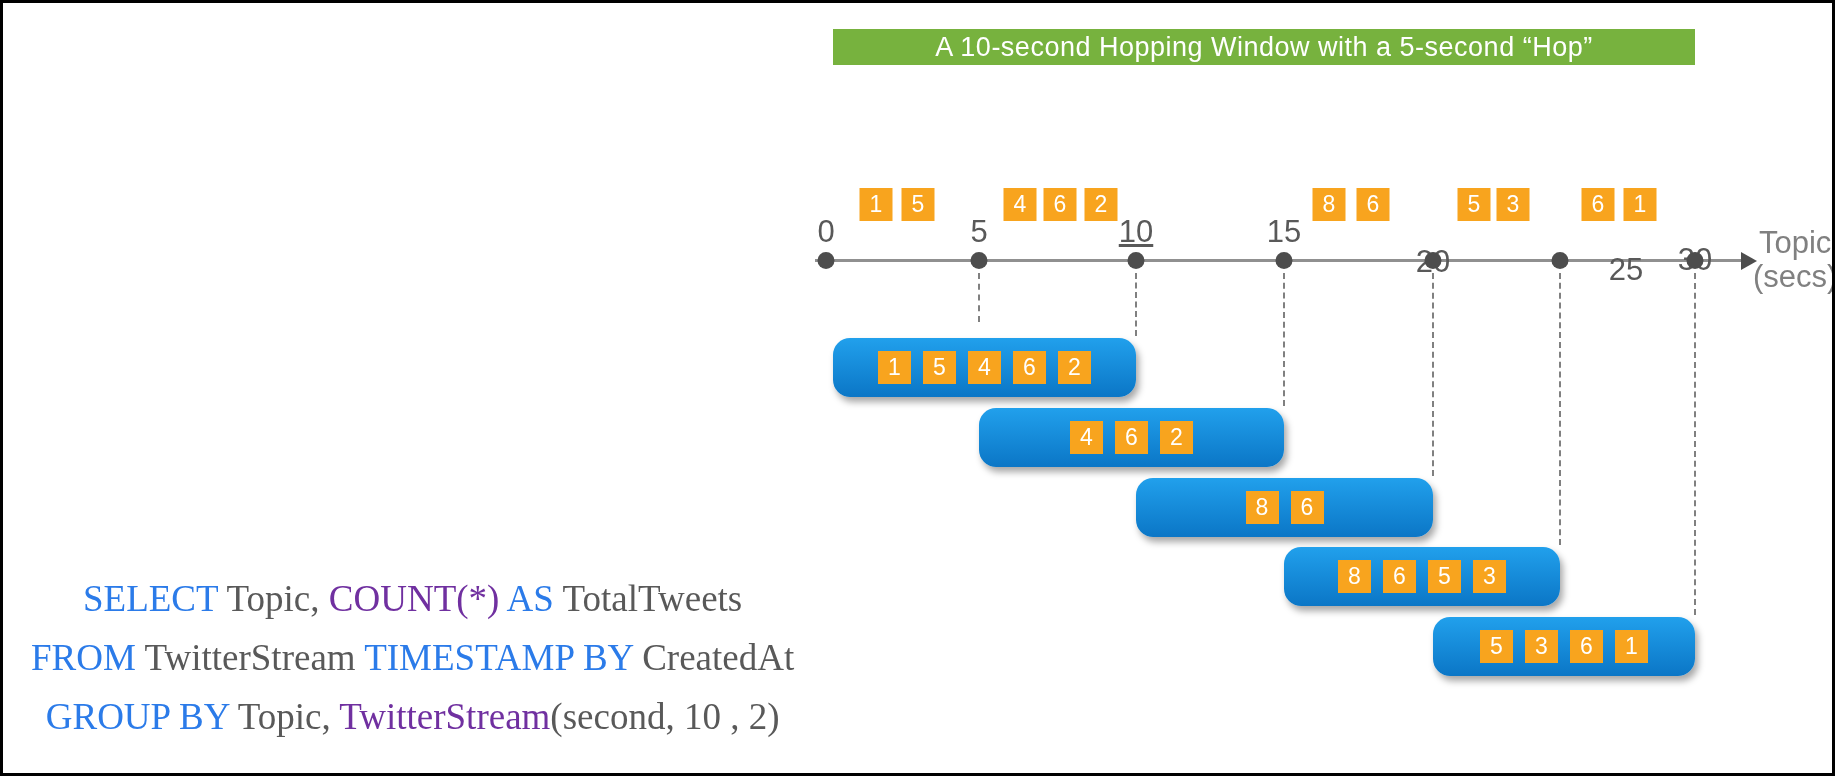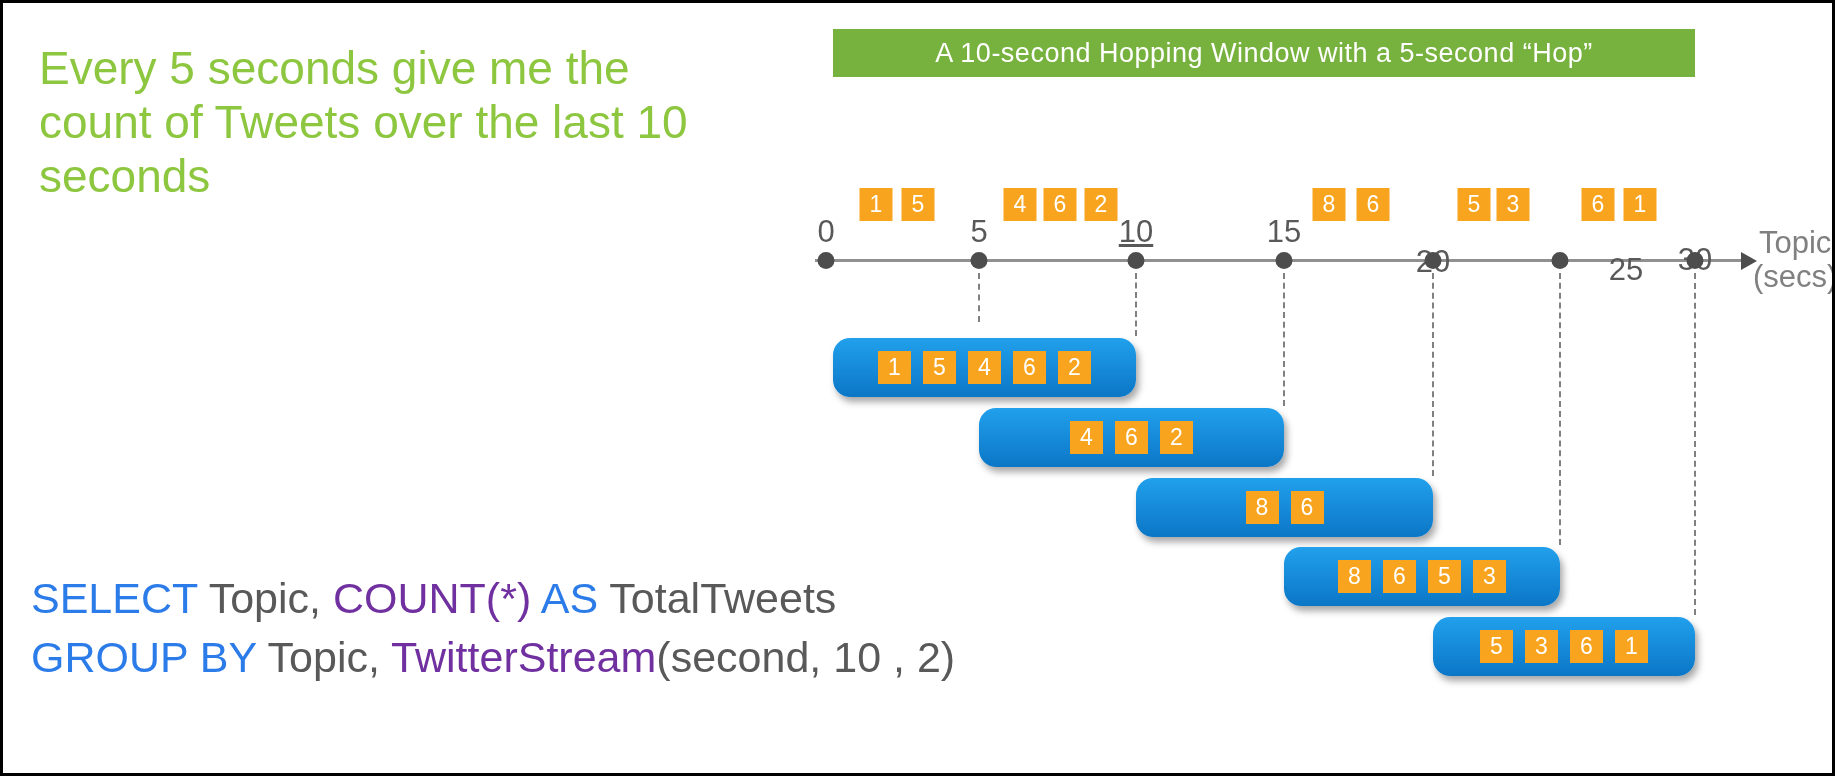--- a/index.html
+++ b/index.html
@@ -5,21 +5,21 @@
   html,body{margin:0;padding:0;background:#fff;}
   #slide{
     position:relative;width:1835px;height:776px;box-sizing:border-box;
     border:3px solid #000;background:#fff;overflow:hidden;
     font-family:"Liberation Sans",sans-serif;
   }
   
   #prompt{position:absolute;left:36px;top:38px;font-size:46px;line-height:54px;
     color:var(--green_text,#8DC63F);font-weight:400;}
   
-  #banner{position:absolute;left:830px;top:26px;width:862px;height:48px;
+  #banner{position:absolute;left:830px;top:26px;width:862px;height:36px;
     background:var(--banner_bg,#77B23E);color:var(--banner_text,#fff);
     display:flex;align-items:center;justify-content:center;
     font-size:27px;font-weight:300;letter-spacing:.5px;}
   
   #axis-line{position:absolute;left:812px;top:256px;width:928px;height:3px;
     background:var(--axis_line,#909090);}
   #axis-arrow{position:absolute;left:1738px;top:249px;width:0;height:0;
     border-top:9px solid transparent;border-bottom:9px solid transparent;
     border-left:16px solid var(--axis_dot,#4D4D4D);}
   .dot{position:absolute;top:249px;width:17px;height:17px;border-radius:50%;
@@ -36,36 +36,31 @@
   .sq{width:33px;height:33px;background:var(--event_orange,#F8A41E);
     color:var(--event_text,#fff);display:flex;align-items:center;justify-content:center;
     font-size:23px;font-weight:300;}
   
   .window{position:absolute;height:59px;border-radius:17px;
     background:linear-gradient(180deg,var(--window_blue_top,#21A0EC),var(--window_blue_bottom,#0B76C6));
     box-shadow:3px 5px 7px rgba(0,0,0,.35);
     display:flex;align-items:center;justify-content:center;gap:12px;}
   
   #code{position:absolute;left:28px;top:566px;
-    font-family:Liberation Sans, sans-serif;font-size:43px;line-height:59px;}
+    font-family:Liberation Serif, serif;font-size:37px;line-height:59px;text-align:center;}
   .code-line{white-space:pre;}
   .tok-keyword{color:var(--code_keyword,#2B7BE9);}
   .tok-function{color:var(--code_function,#7030A0);}
   .tok-plain{color:var(--code_plain,#595959);}
 </style>
 </head>
 <body>
 
 <div id="slide">
 
-  <div id="prompt">
-    <div>Every 5 seconds give me the</div>
-    <div>count of Tweets over the last 10</div>
-    <div>seconds</div>
-  </div>
 
   <div id="banner">
     <span>A 10-second Hopping Window with a 5-second “Hop”</span>
   </div>
 
   <div id="axis-line"></div>
   <div id="axis-arrow"></div>
   <div id="time-label">Topic</div>
   <div id="secs-label">(secs)</div>
 
@@ -148,16 +143,17 @@
       <div class="window" style="left: 1430px; top: 614px; width: 262px;">
         <div class="sq">5</div>
         <div class="sq">3</div>
         <div class="sq">6</div>
         <div class="sq">1</div>
       </div>
     </div>
 
   <div id="code">
       <div class="code-line"><span class="tok-keyword">SELECT</span><span class="tok-plain"> Topic, </span><span class="tok-function">COUNT(*)</span><span class="tok-keyword"> AS </span><span class="tok-plain">TotalTweets</span></div>
+      <div class="code-line"><span class="tok-keyword">FROM</span><span class="tok-plain"> TwitterStream </span><span class="tok-keyword">TIMESTAMP BY</span><span class="tok-plain"> CreatedAt</span></div>
       <div class="code-line"><span class="tok-keyword">GROUP BY</span><span class="tok-plain"> Topic, </span><span class="tok-function">TwitterStream</span><span class="tok-plain">(second, 10 , 2)</span></div>
     </div>
 
 </div>
 
 </body></html>

